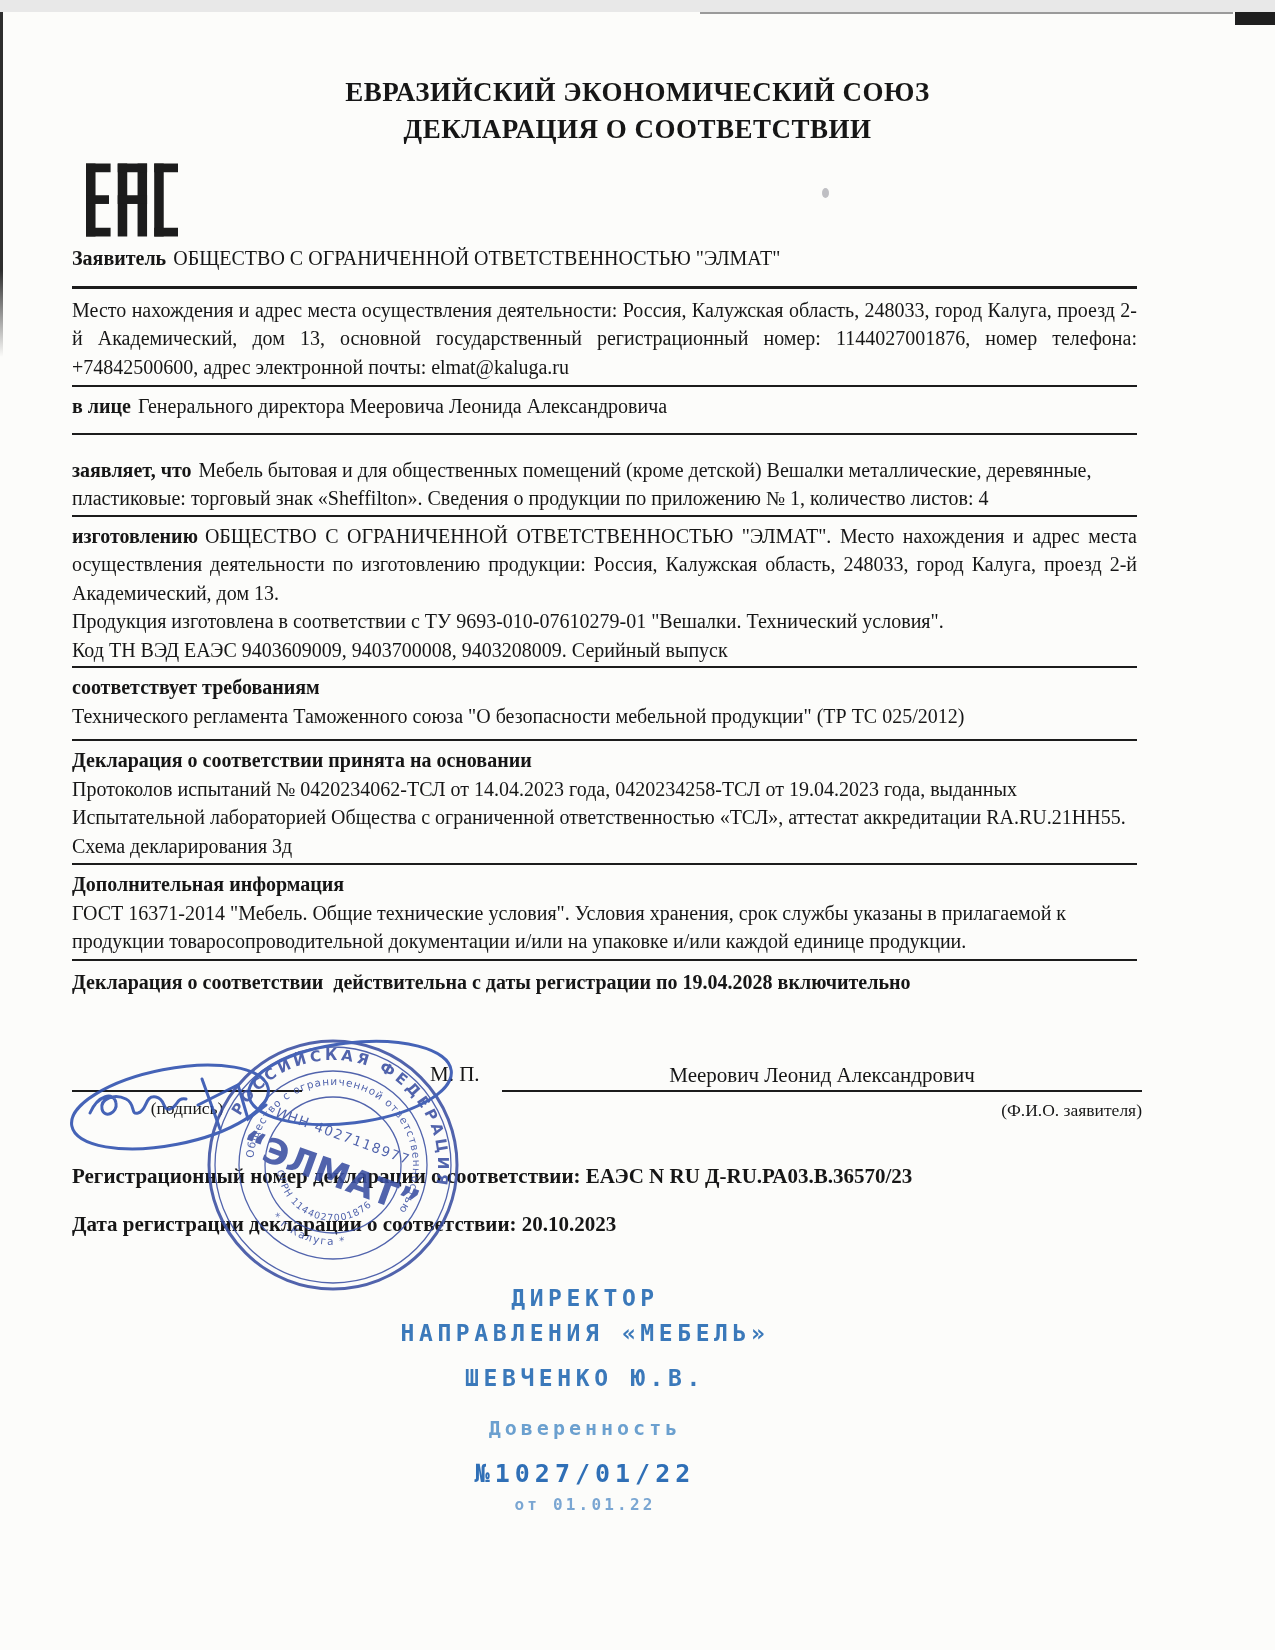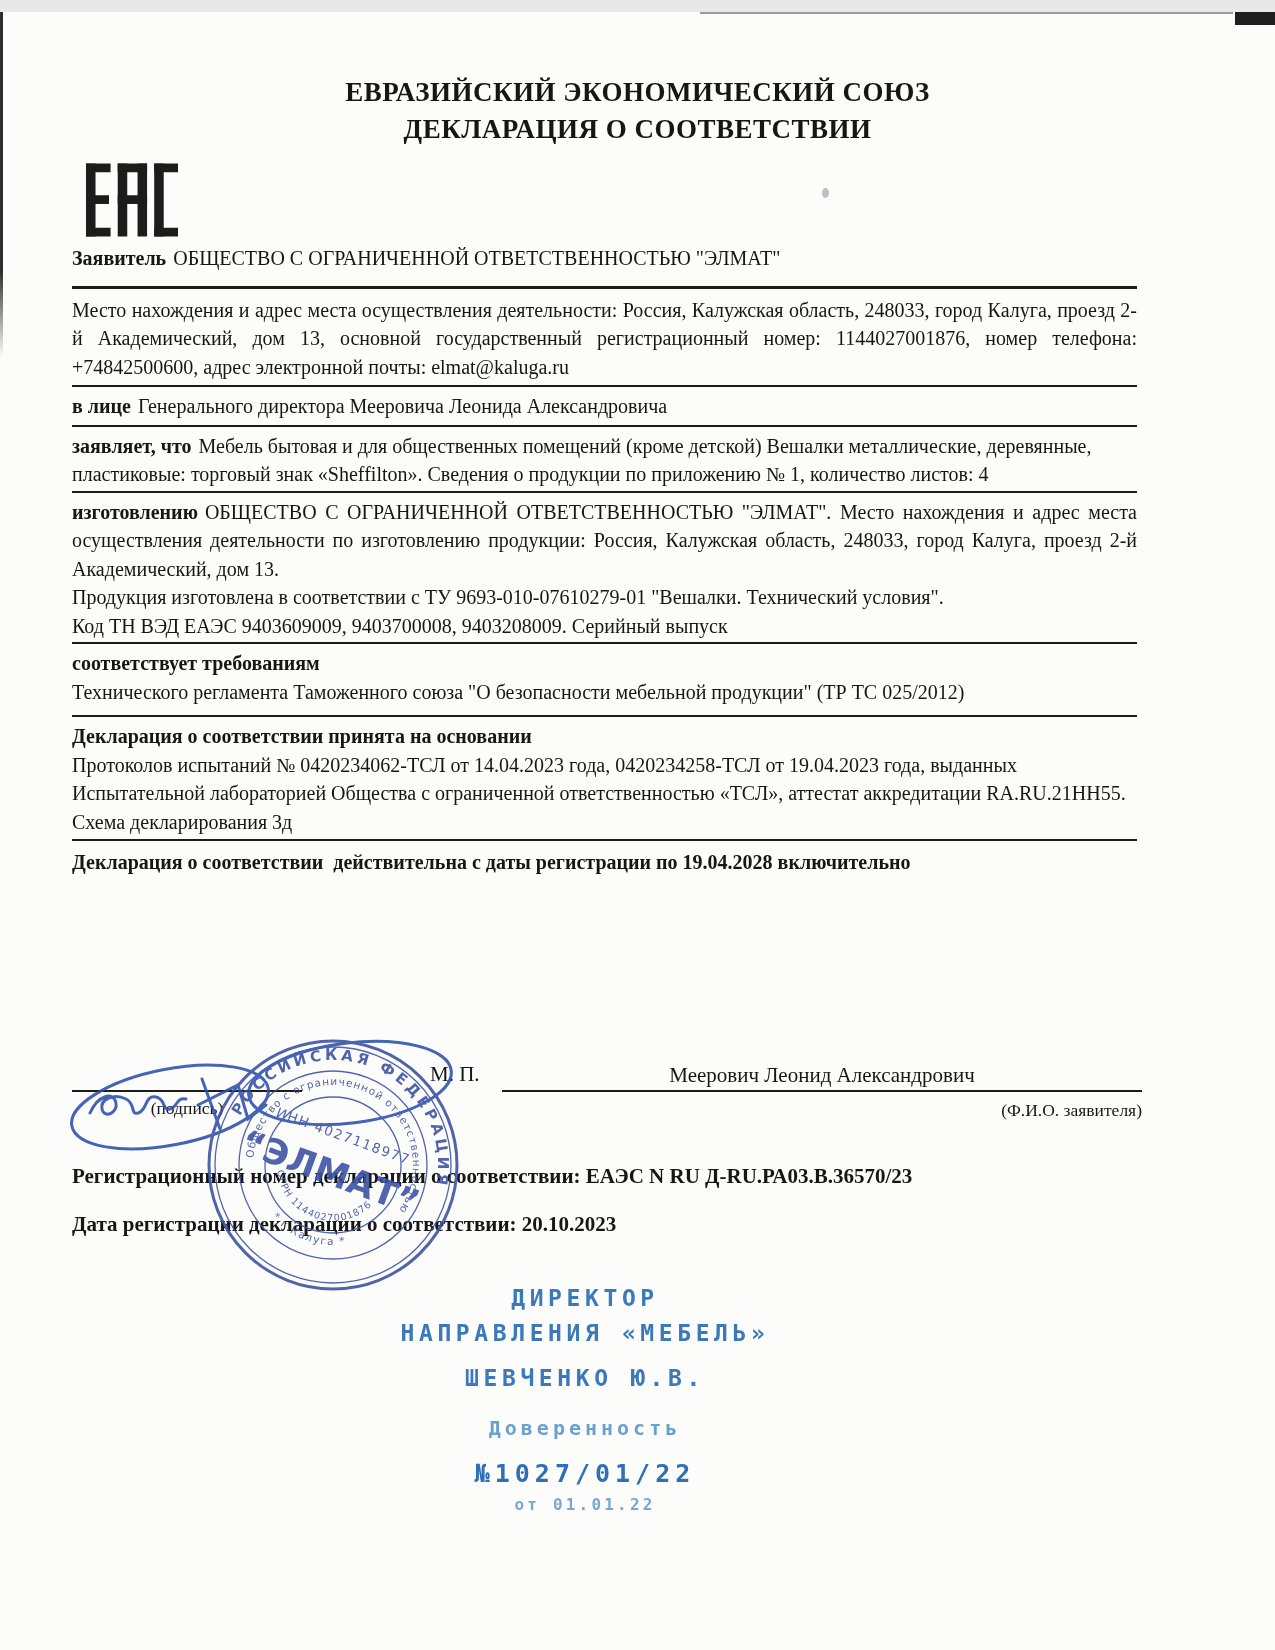--- a/index.html
+++ b/index.html
@@ -24,22 +24,22 @@
   
   .sec{border-bottom:2px solid #1c1c1c;}
   .sec.thick{border-bottom-width:3px;}
   .sec.noline{border-bottom:none;}
   p.row{margin:0;}
   .lbl{font-weight:bold;margin-right:7px;}
   .just{text-align:justify;}
   .boldrow{font-weight:bold;}
   .s1{margin-top:96px;padding-bottom:13px;}
   .s2{padding-top:7px;padding-bottom:4px;}
-  .s3{padding-top:5px;padding-bottom:4px;}
-  .s4{padding-top:5px;padding-bottom:2px;}
+  .s3{padding-top:5px;padding-bottom:12px;}
+  .s4{padding-top:21px;padding-bottom:2px;}
   .s5{padding-top:5px;padding-bottom:2px;}
   .s6{padding-top:5px;padding-bottom:9px;}
   .s7{padding-top:5px;padding-bottom:3px;}
   .s8{padding-top:5px;padding-bottom:3px;}
   .s9{padding-top:7px;}
   
   .sig-area{position:absolute;left:72px;top:1040px;width:1070px;height:120px;font-size:20px;}
   .sig-line-left{position:absolute;left:0;top:38px;width:230px;border-bottom:2px solid #1c1c1c;}
   .sig-cap-left{position:absolute;left:45px;top:42px;width:140px;text-align:center;font-size:17.5px;}
   .mp{position:absolute;left:358px;top:8px;font-size:21px;}
@@ -127,20 +127,24 @@
       <p class="row boldrow">соответствует требованиям</p>
       <p class="row">Технического регламента Таможенного союза "О безопасности мебельной продукции" (ТР ТС 025/2012)</p>
     </div>
 
     <div class="sec s7">
       <p class="row boldrow">Декларация о соответствии принята на основании</p>
       <p class="row">Протоколов испытаний № 0420234062-ТСЛ от 14.04.2023 года, 0420234258-ТСЛ от 19.04.2023 года, выданных Испытательной лабораторией Общества с ограниченной ответственностью «ТСЛ», аттестат аккредитации RA.RU.21НН55.</p>
       <p class="row">Схема декларирования 3д</p>
     </div>
 
+    <div class="sec s8">
+      <p class="row boldrow">Дополнительная информация</p>
+      <p class="row">ГОСТ 16371-2014 "Мебель. Общие технические условия". Условия хранения, срок службы указаны в прилагаемой к продукции товаросопроводительной документации и/или на упаковке и/или каждой единице продукции.</p>
+    </div>
 
     <div class="sec noline s9">
       <p class="row boldrow">Декларация о соответствии&nbsp; действительна с даты регистрации по 19.04.2028 включительно</p>
     </div>
   </div>
 
   <div class="sig-area">
     <div class="sig-line-left"></div>
     <div class="sig-cap-left">(подпись)</div>
     <div class="mp">М. П.</div>

